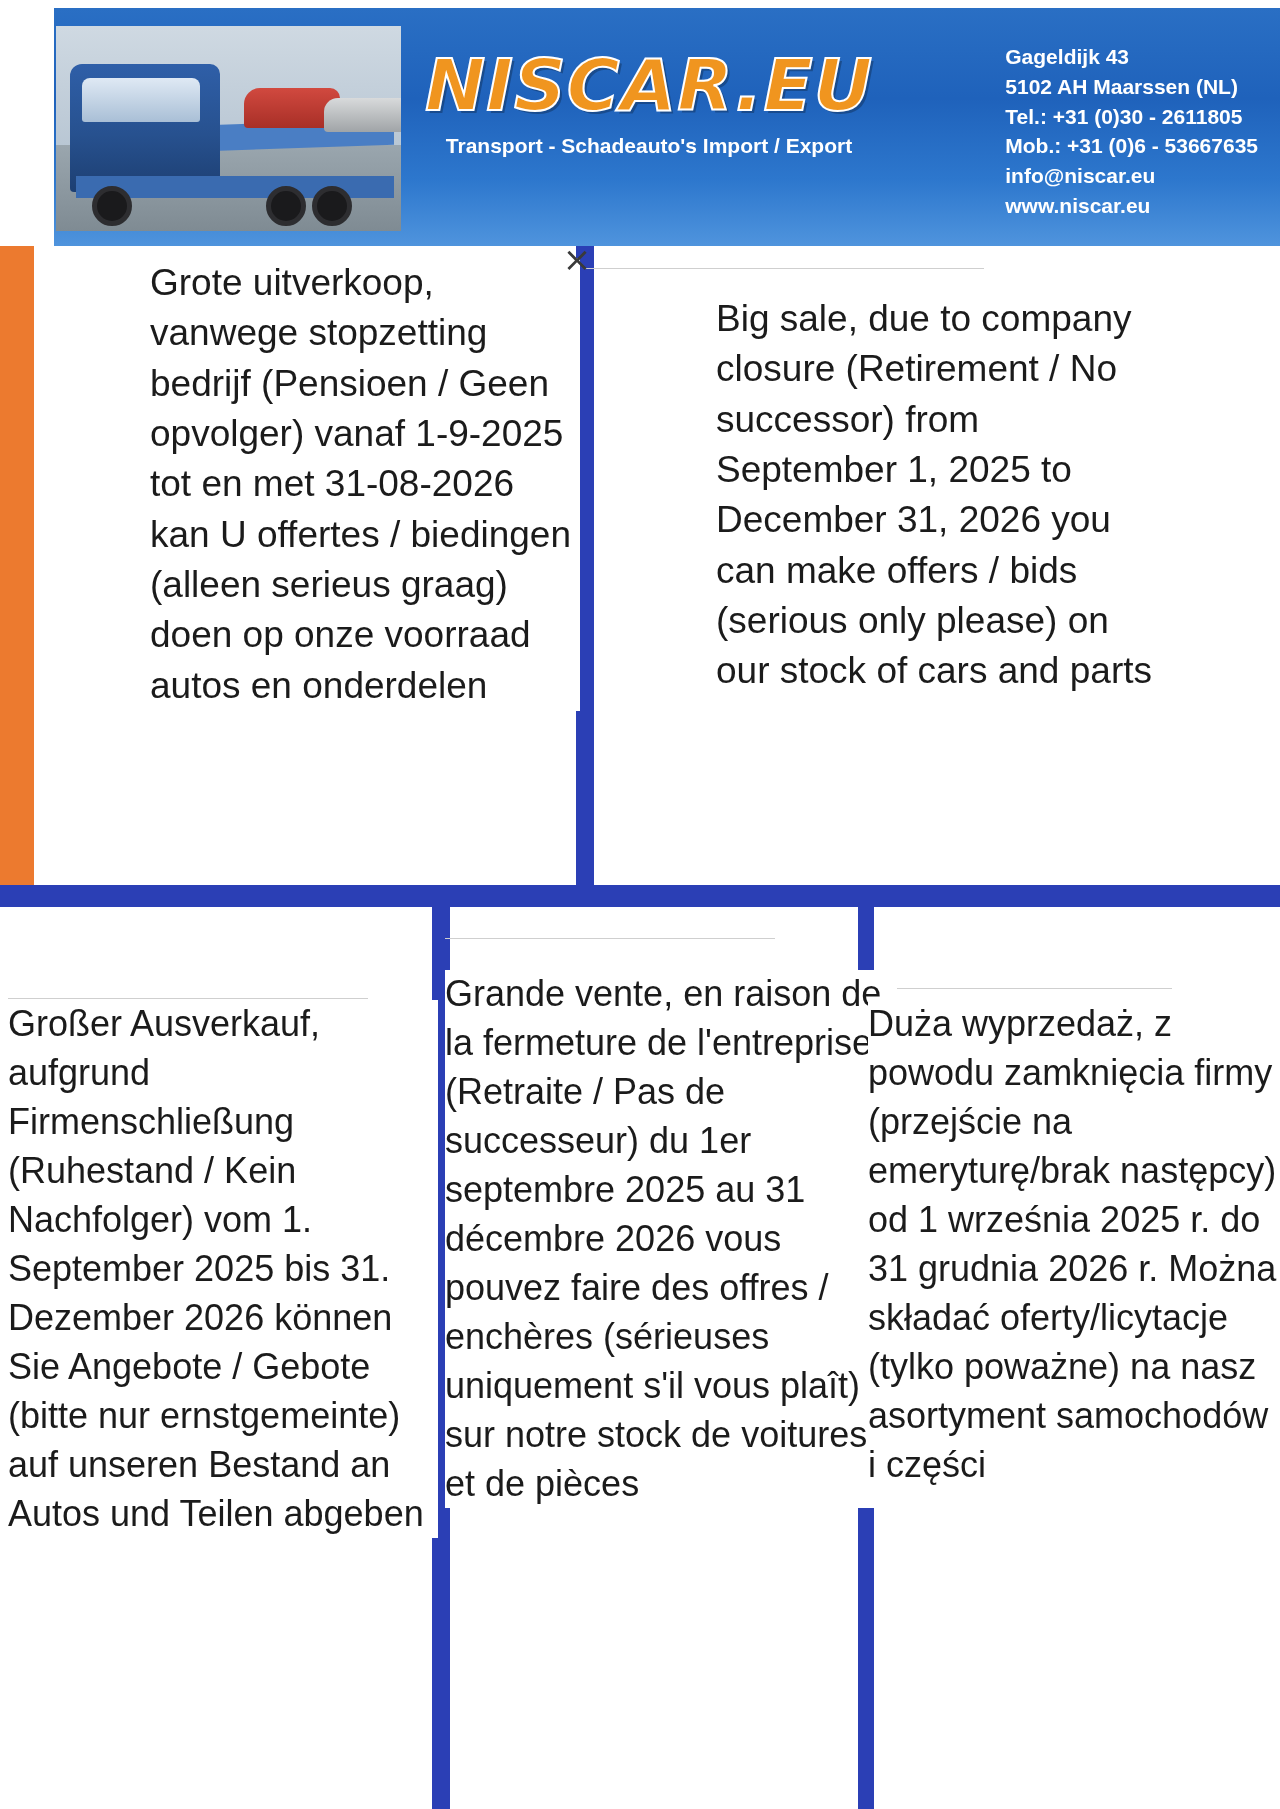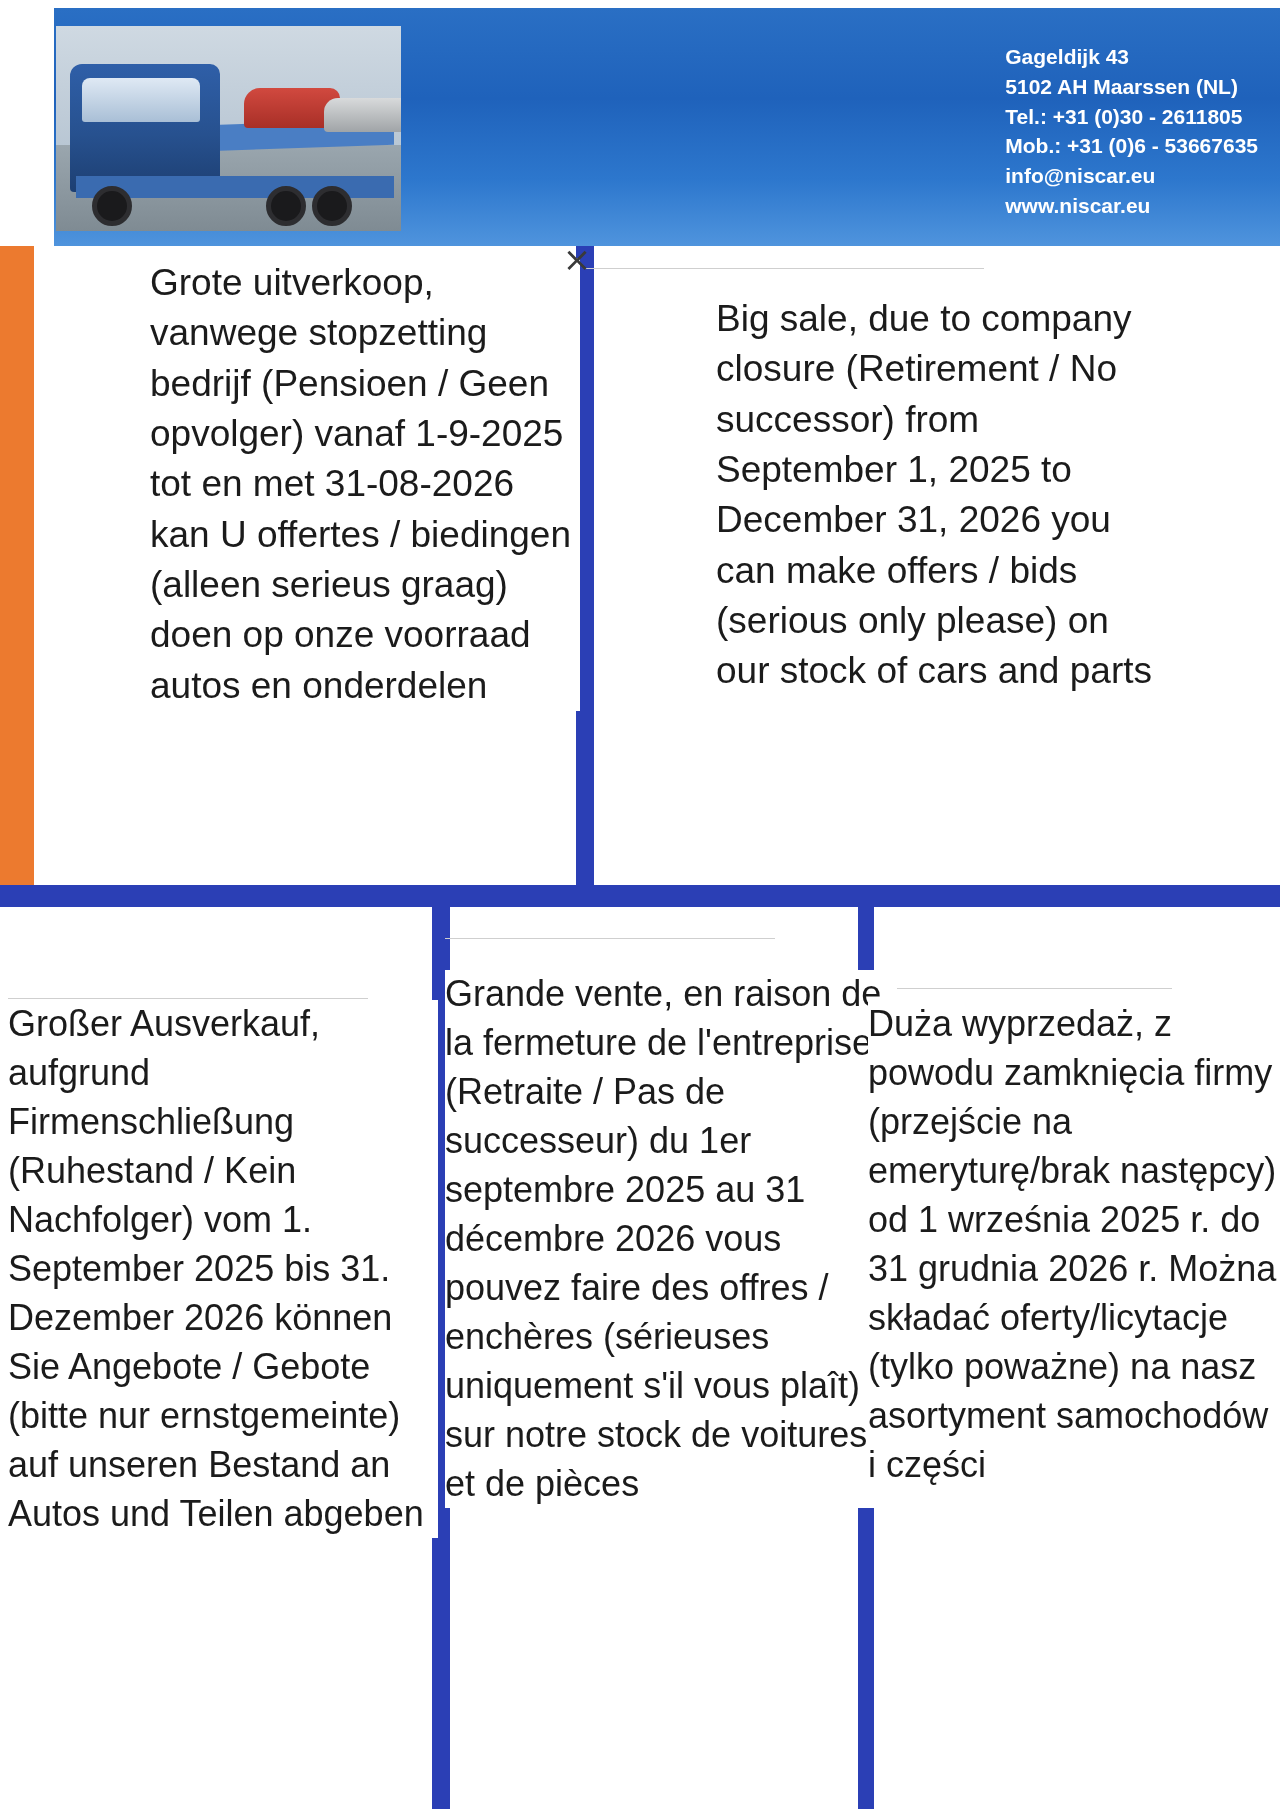--- a/index.html
+++ b/index.html
@@ -284,20 +284,24 @@
       <div class="car-red"></div>
       <div class="car-silver"></div>
       <div class="truck-cab"></div>
       <div class="truck-windshield"></div>
       <div class="truck-lower-deck"></div>
       <div class="wheel w1"></div>
       <div class="wheel w2"></div>
       <div class="wheel w3"></div>
     </div>
 
+    <div class="logo-wrap">
+      <div class="logo-text">NISCAR.EU</div>
+      <div class="logo-sub">Transport - Schadeauto's Import / Export</div>
+    </div>
 
     <div class="contact">
       <div class="line">Gageldijk 43</div>
       <div class="line">5102 AH  Maarssen (NL)</div>
       <div class="line">Tel.: +31 (0)30 - 2611805</div>
       <div class="line">Mob.: +31 (0)6 - 53667635</div>
       <div class="line">info@niscar.eu</div>
       <div class="line">www.niscar.eu</div>
     </div>
   </div>

